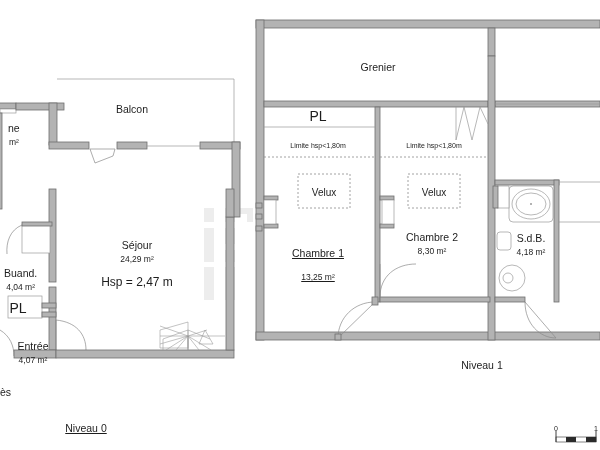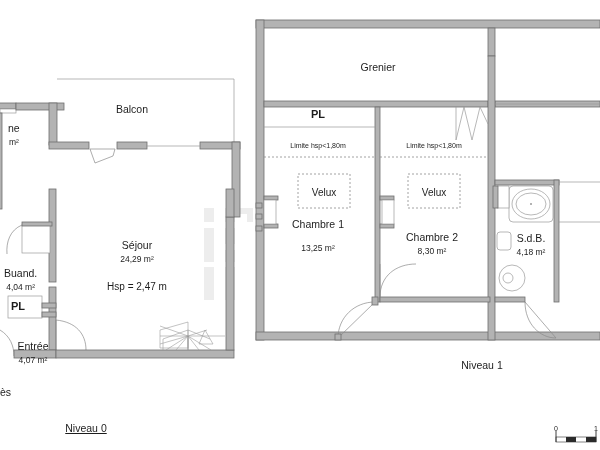--- a/index.html
+++ b/index.html
@@ -4,24 +4,24 @@
 <style>
   html,body{margin:0;padding:0;background:#ffffff;}
   body{width:600px;height:450px;overflow:hidden;
        font-family:"Liberation Sans","DejaVu Sans",sans-serif;
        color:#1d1d1d;position:relative;}
   #plan{position:absolute;left:0;top:0;width:600px;height:450px;}
   .lbl{position:absolute;white-space:nowrap;text-align:center;
        transform:translateX(-50%);line-height:1.25;pointer-events:none;}
   .lbl .nm{font-size:10.5px;color:#1d1d1d;display:block;}
   .lbl .ar{font-size:8.5px;color:#1d1d1d;display:block;margin-top:2px;}
-  .lbl .hs{font-size:10px;color:#1d1d1d;display:block;margin-top:16px;}
+  .lbl .hs{font-size:12px;color:#1d1d1d;display:block;margin-top:10px;}
   .lvl{font-size:10.5px;}
   .velux-lbl{font-size:10px;}
-  .pl-lbl{font-size:11px;font-weight:bold;}
+  .pl-lbl{font-size:14px;}
   .limite{font-size:7px;}
   .scale-num{font-size:7px;}
 </style>
 </head>
 <body>
 
 <svg id="plan" viewBox="0 0 600 450">
   <defs>
     <style>
       .w   { fill:#b3b3b3; stroke:#6e6e6e; stroke-width:0.8; }
@@ -248,21 +248,21 @@
 </div>
 
 <div class="lbl velux-lbl" style="left:324px;top:187px;">
   <span>Velux</span>
 </div>
 
 <div class="lbl velux-lbl" style="left:434px;top:187px;">
   <span>Velux</span>
 </div>
 
-<div class="lbl" style="left:318px;top:218px;">
+<div class="lbl" style="left:318px;top:247px;text-decoration:underline;">
   <span class="nm">Chambre 1</span>
   <span class="ar" style="margin-top:12px;">13,25 m²</span>
 </div>
 
 <div class="lbl" style="left:432px;top:231px;text-align:center;">
   <span class="nm">Chambre 2</span>
   <span class="ar">8,30 m²</span>
 </div>
 
 <div class="lbl" style="left:531px;top:232px;">

